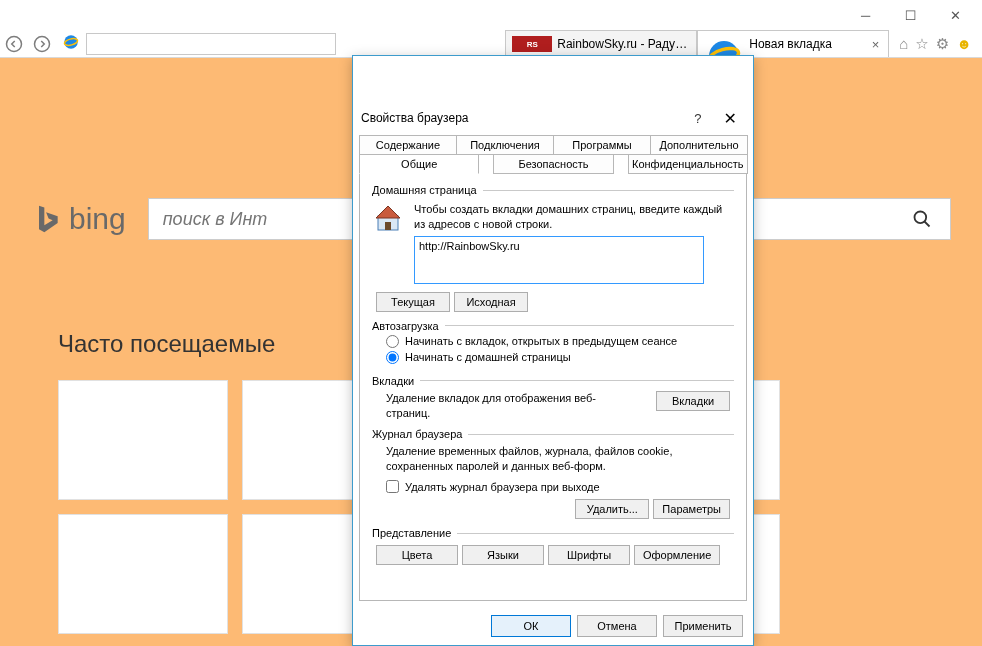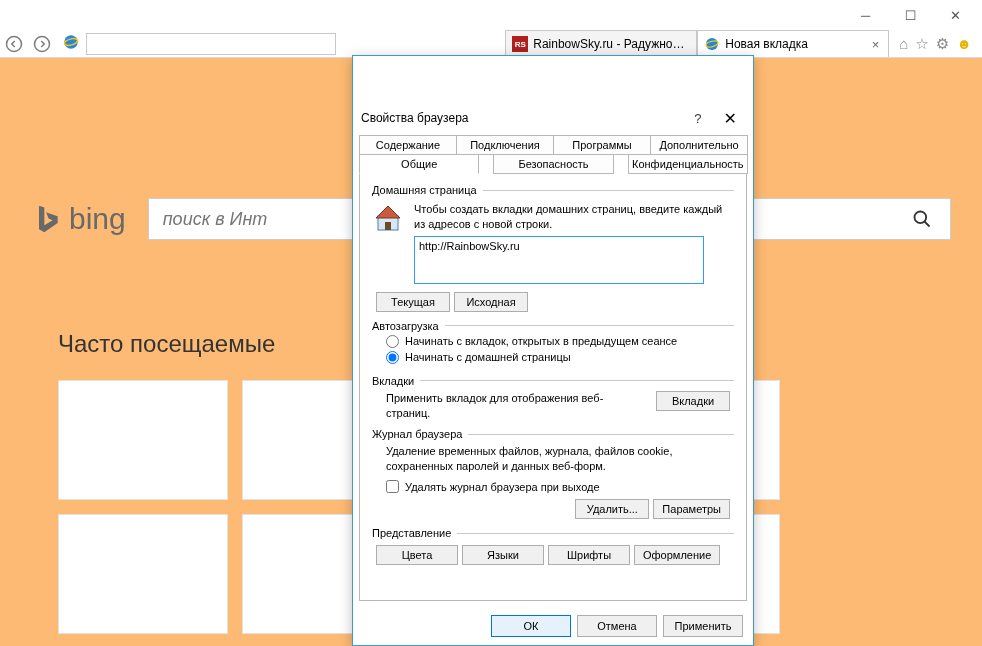--- a/index.html
+++ b/index.html
@@ -11,21 +11,21 @@
 
 
 .nav-row { height: 28px; display: flex; align-items: center; border-bottom: 1px solid #d9d9d9; background: #fff; }
 .nav-arrow { width: 28px; height: 26px; display:flex; align-items:center; justify-content:center; color:#7d7d7d; }
 .nav-arrow svg { width:18px; height:18px; }
 .ie-icon { width: 18px; height: 18px; margin-left: 6px; }
 .addr-bar { flex: 0 0 250px; height: 22px; border: 1px solid #c8c8c8; margin: 0 6px; background:#fff; }
 .tabs { display: flex; height: 27px; margin-left: auto; }
 .tab { width: 192px; border: 1px solid #c8c8c8; border-bottom: none; display: flex; align-items: center; padding: 0 6px; font-size: 12px; background: #f4f4f4; position: relative; }
 .tab.active { background: #fff; }
-.tab .favicon { width: 16px; height: 16px; margin-right: 5px; flex-shrink:0; }
+.tab .favicon { width: 40px; height: 16px; margin-right: 5px; flex-shrink:0; }
 .tab .title { white-space: nowrap; overflow: hidden; text-overflow: ellipsis; flex:1; }
 .tab .close-x { font-size: 13px; color:#666; padding:0 3px; }
 .toolbar-icons { display: flex; gap: 7px; padding: 0 10px; color:#888; }
 .toolbar-icons span { font-size: 15px; }
 
 
 .page-bg { position: absolute; top: 58px; left:0; right:0; bottom:0; background: #fdba74; }
 .bing-bar { margin: 140px auto 0; width: 920px; display:flex; align-items:center; }
 .bing-logo { display:flex; align-items:center; color:#696969; font-size:30px; font-weight:400; margin-right:22px; }
 .bing-logo svg { width:32px; height:32px; margin-right:6px; fill:#696969; }
@@ -230,21 +230,21 @@
           <span>Начинать с домашней страницы</span>
       </label>
     </div>
 
     <div class="group">
       <div class="group-label">
           <span>Вкладки</span>
           <span class="line"></span>
         </div>
       <div class="tabs-group-row">
-        <div class="sub-text" style="max-width:220px;">Применить вкладок для отображения веб-страниц.</div>
+        <div class="sub-text" style="max-width:220px;">Удаление вкладок для отображения веб-страниц.</div>
         <div class="btn">Вкладки</div>
       </div>
     </div>
 
     <div class="group">
       <div class="group-label">
           <span>Журнал браузера</span>
           <span class="line"></span>
         </div>
       <div class="sub-text">Удаление временных файлов, журнала, файлов cookie, сохраненных паролей и данных веб-форм.</div>

